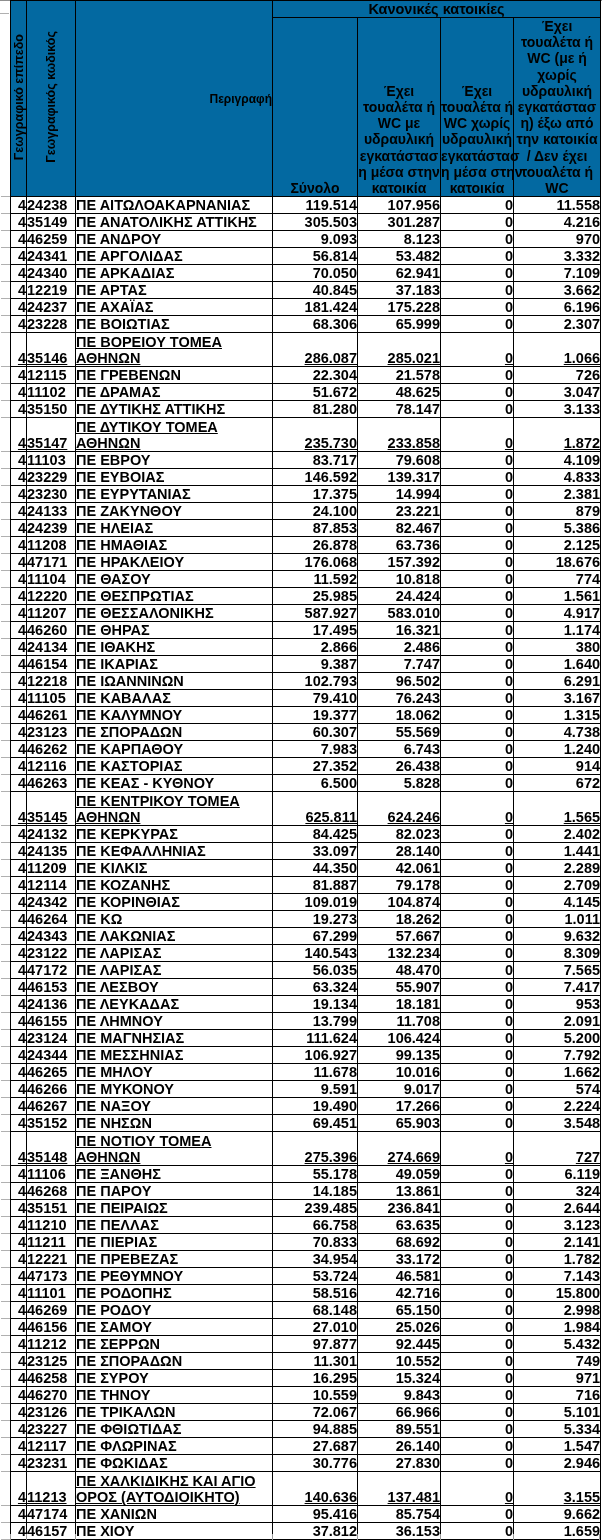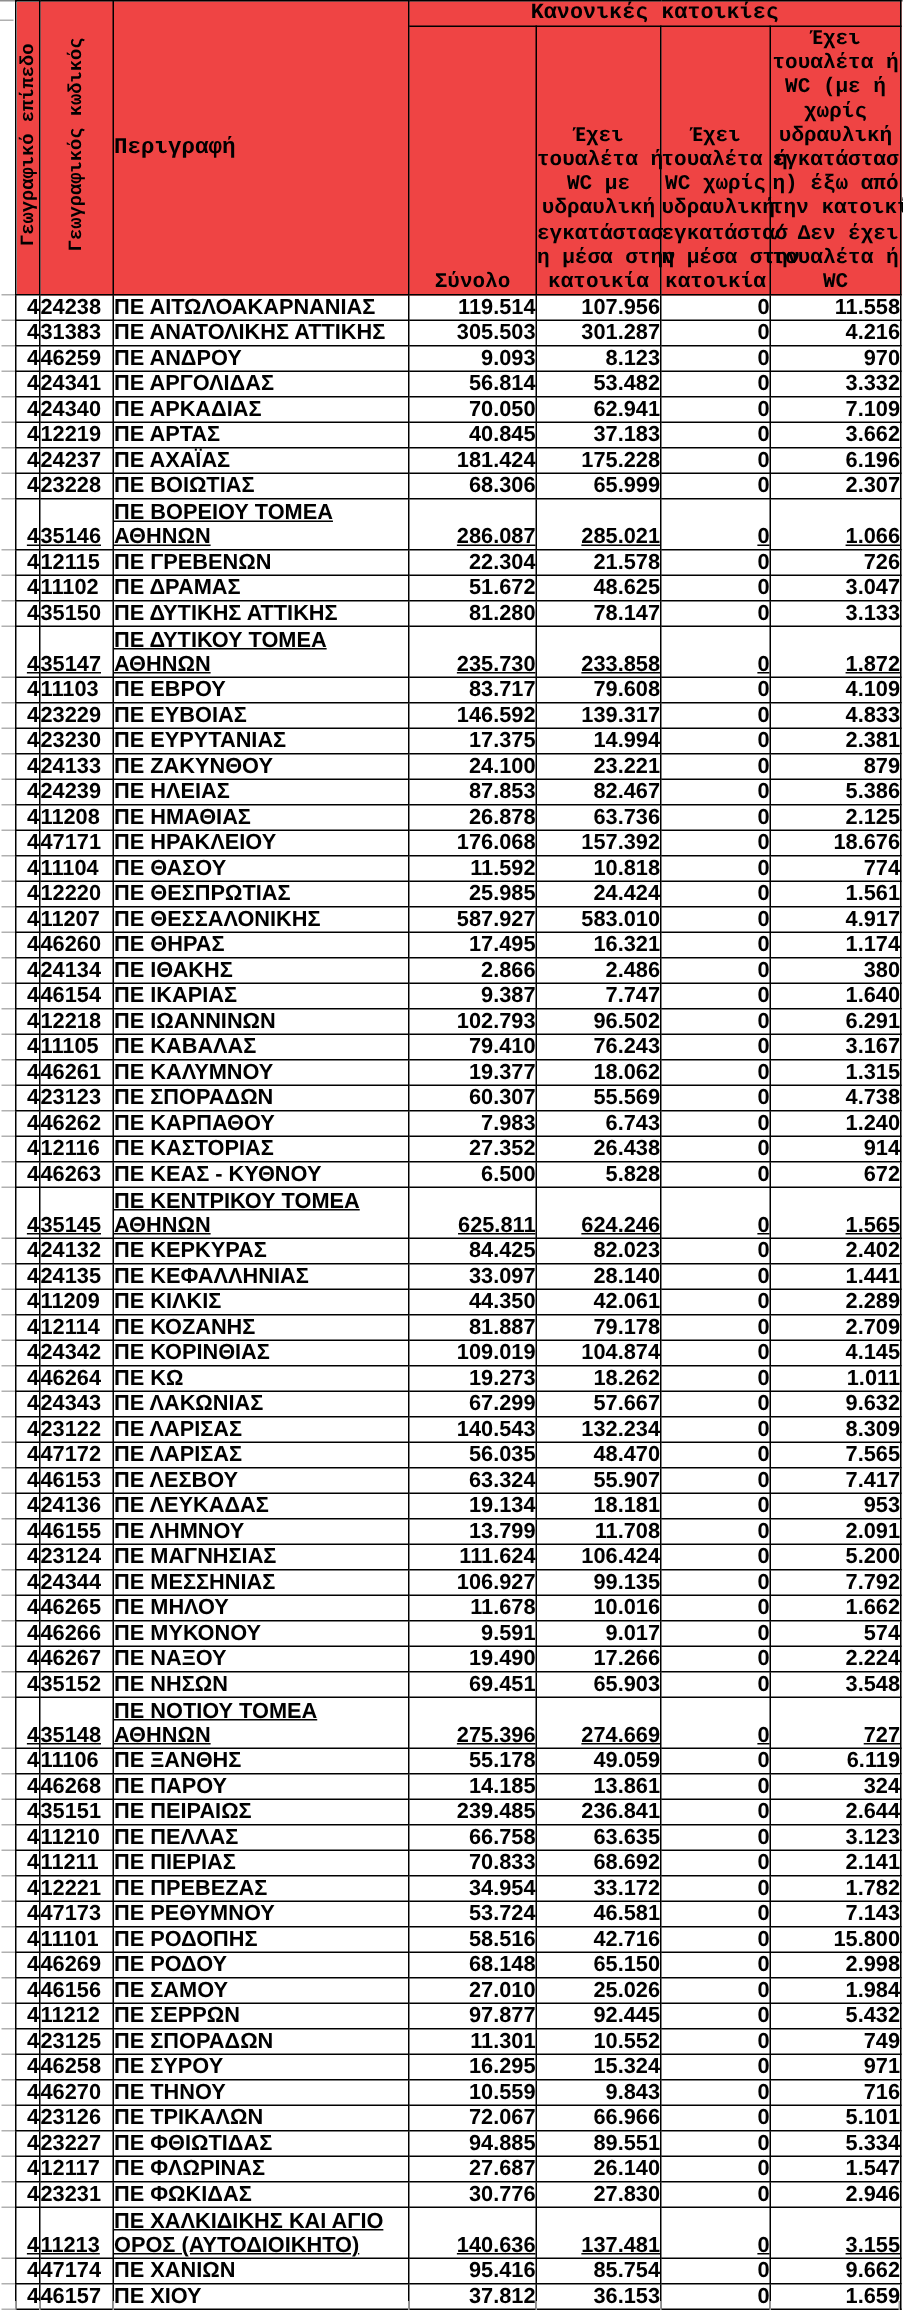--- a/index.html
+++ b/index.html
@@ -25,32 +25,32 @@
     table-layout: fixed;
   }
   table.stat th, table.stat td {
     border: 1px solid #000;
     padding: 0;
     font-weight: bold;
     overflow: visible;
   }
 
   
-  thead th { background: #ef4444; font-family: Liberation Mono, monospace; }
+  thead th { background: #0369a1; }
   th.vh, th.desc-h { border-top: 1px solid #8f8f8f; }
   th.vh { vertical-align: middle; text-align: center; }
   th.vh span {
     display: inline-block;
     writing-mode: vertical-rl;
     transform: rotate(180deg);
     font-size: 12.5px;
     line-height: 14px;
     white-space: pre;
   }
-  th.desc-h { vertical-align: middle; text-align: left; font-size: 15px; }
+  th.desc-h { vertical-align: middle; text-align: right; font-size: 12px; }
   tr.group-row { height: 17px; }
   th.group-h {
     border-top: 1px solid #000;
     text-align: center; vertical-align: middle;
     font-size: 14.5px; line-height: 15px;
   }
   tr.sub-row { height: 179px; }
   th.sub-h {
     vertical-align: bottom; text-align: center;
     font-size: 14px; line-height: 16.2px;
@@ -140,21 +140,21 @@
       <td class="c0">4</td>
       <td class="c1">24238</td>
       <td class="c2">ΠΕ ΑΙΤΩΛΟΑΚΑΡΝΑΝΙΑΣ</td>
       <td class="num">119.514</td>
       <td class="num">107.956</td>
       <td class="num">0</td>
       <td class="num">11.558</td>
     </tr>
         <tr>
       <td class="c0">4</td>
-      <td class="c1">31383</td>
+      <td class="c1">35149</td>
       <td class="c2">ΠΕ ΑΝΑΤΟΛΙΚΗΣ ΑΤΤΙΚΗΣ</td>
       <td class="num">305.503</td>
       <td class="num">301.287</td>
       <td class="num">0</td>
       <td class="num">4.216</td>
     </tr>
         <tr>
       <td class="c0">4</td>
       <td class="c1">46259</td>
       <td class="c2">ΠΕ ΑΝΔΡΟΥ</td>

